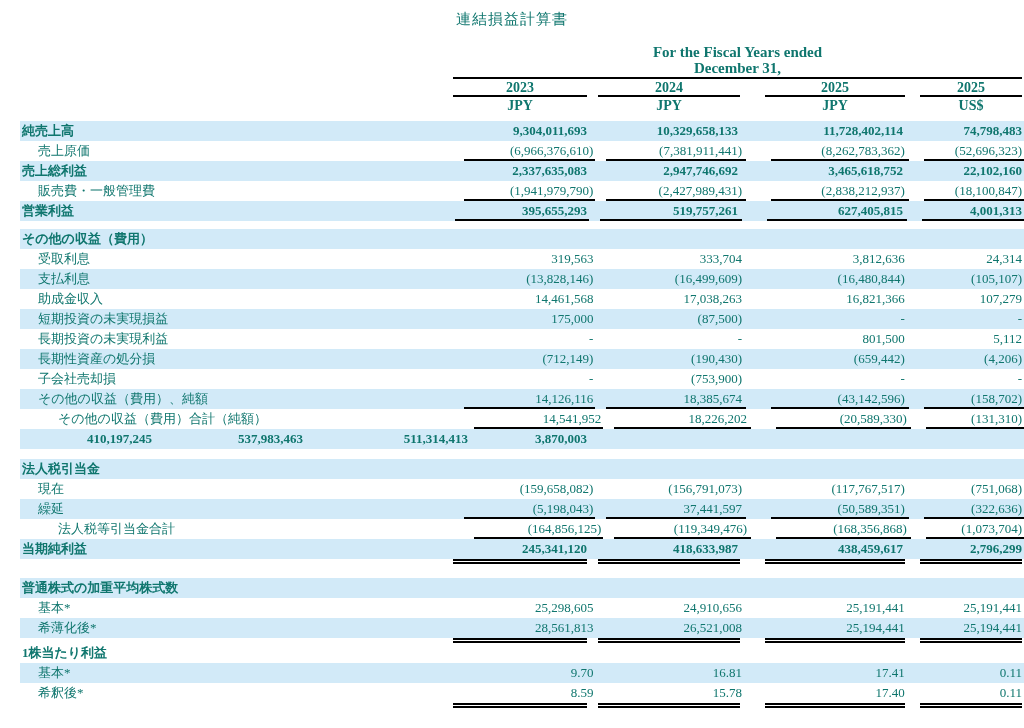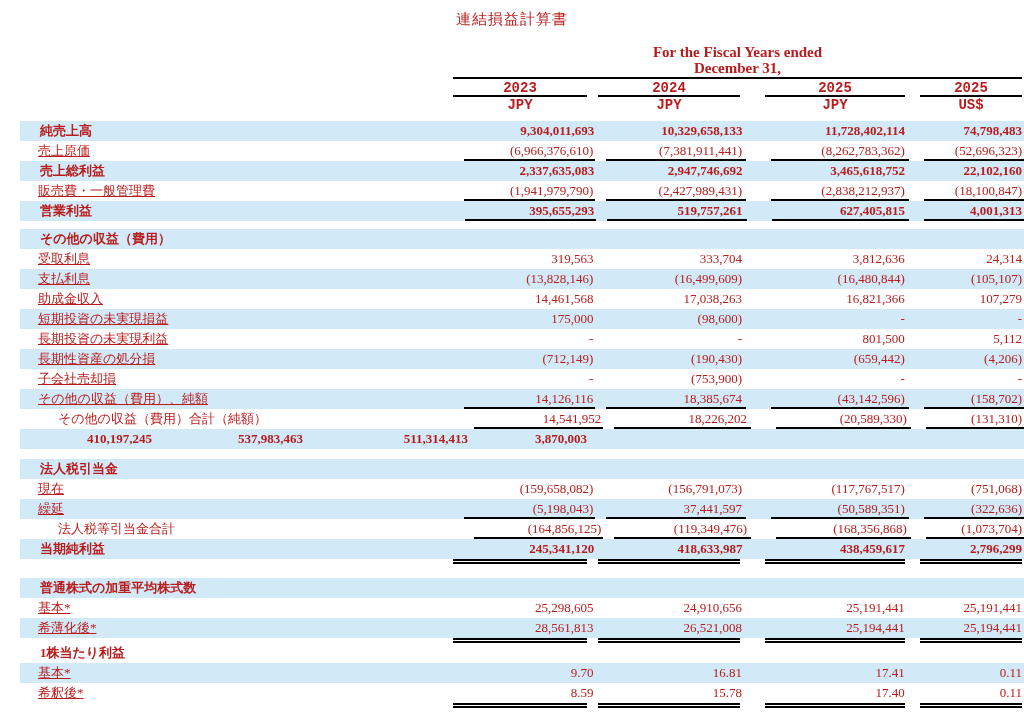--- a/index.html
+++ b/index.html
@@ -1,36 +1,36 @@
 <!DOCTYPE html>
 <html><head>
 <meta charset="utf-8">
 <style>
   html,body{margin:0;padding:0;background:#fff;}
   .page{
     position:relative;width:1024px;height:728px;overflow:hidden;background:#fff;
-    font-family:"Liberation Serif","DejaVu Serif",serif;color:#b91c1c;
+    font-family:"Liberation Serif","DejaVu Serif",serif;color:#0f766e;
   }
   .doc-title{padding-top:10px;height:18px;text-align:center;font-size:15px;letter-spacing:1px;}
   .content{margin-left:20px;width:1004px;}
   
   .hdr{margin-left:433px;width:569px;margin-top:16px;}
   .period{ text-align:center;font-weight:bold;font-size:15px;line-height:16px;}
   .hdr-rule{border-bottom:2px solid #000;margin-top:1px;}
-  .yr-row,.cur-row{display:flex;font-family:Liberation Mono, monospace;}
+  .yr-row,.cur-row{display:flex;}
   .yc{text-align:center;font-weight:bold;font-size:14px;}
   .yr-row .yc{height:15px;line-height:16px;border-bottom:2px solid #000;margin-top:1px;}
   .cur-row .yc{height:16px;line-height:17px;}
   .w1{width:134px;} .w2{width:142px;margin-left:11px;}
   .w3{width:140px;margin-left:25px;} .w4{width:102px;margin-left:15px;}
   
   .tbody{margin-top:8px;}
   .trow{display:flex;height:20px;line-height:20px;font-size:13px;}
   .lbl{width:433px;white-space:nowrap;overflow:hidden;}
-  .ind0{padding-left:20px;} .ind1{padding-left:18px;text-decoration:underline;} .ind2{padding-left:38px;}
+  .ind0{padding-left:2px;} .ind1{padding-left:18px;} .ind2{padding-left:38px;}
   .c{text-align:right;padding-right:2px;box-sizing:border-box;}
   .c.w2{padding-right:4px;} .c.w3{padding-right:4px;}
   .bg-blue{background:#d2eaf8;}
   .bg-white{background:#fff;}
   .bold{font-weight:bold;}
   .u1 .c{box-shadow:inset 0 -2px 0 #000;}
   .rule-row{display:flex;height:5px;}
   .rule-row .lbl{border:none;}
   .rule-row .c{border-top:2px solid #000;border-bottom:2px solid #000;height:5px;box-sizing:border-box;padding:0;}
   .spacer{width:100%;}
@@ -121,21 +121,21 @@
         <div class="trow bg-white">
           <div class="lbl ind1">助成金収入</div>
           <div class="c w1">14,461,568</div>
           <div class="c w2">17,038,263</div>
           <div class="c w3">16,821,366</div>
           <div class="c w4">107,279</div>
         </div>
         <div class="trow bg-blue">
           <div class="lbl ind1">短期投資の未実現損益</div>
           <div class="c w1">175,000</div>
-          <div class="c w2">(98,600)</div>
+          <div class="c w2">(87,500)</div>
           <div class="c w3">-</div>
           <div class="c w4">-</div>
         </div>
         <div class="trow bg-white">
           <div class="lbl ind1">長期投資の未実現利益</div>
           <div class="c w1">-</div>
           <div class="c w2">-</div>
           <div class="c w3">801,500</div>
           <div class="c w4">5,112</div>
         </div>

